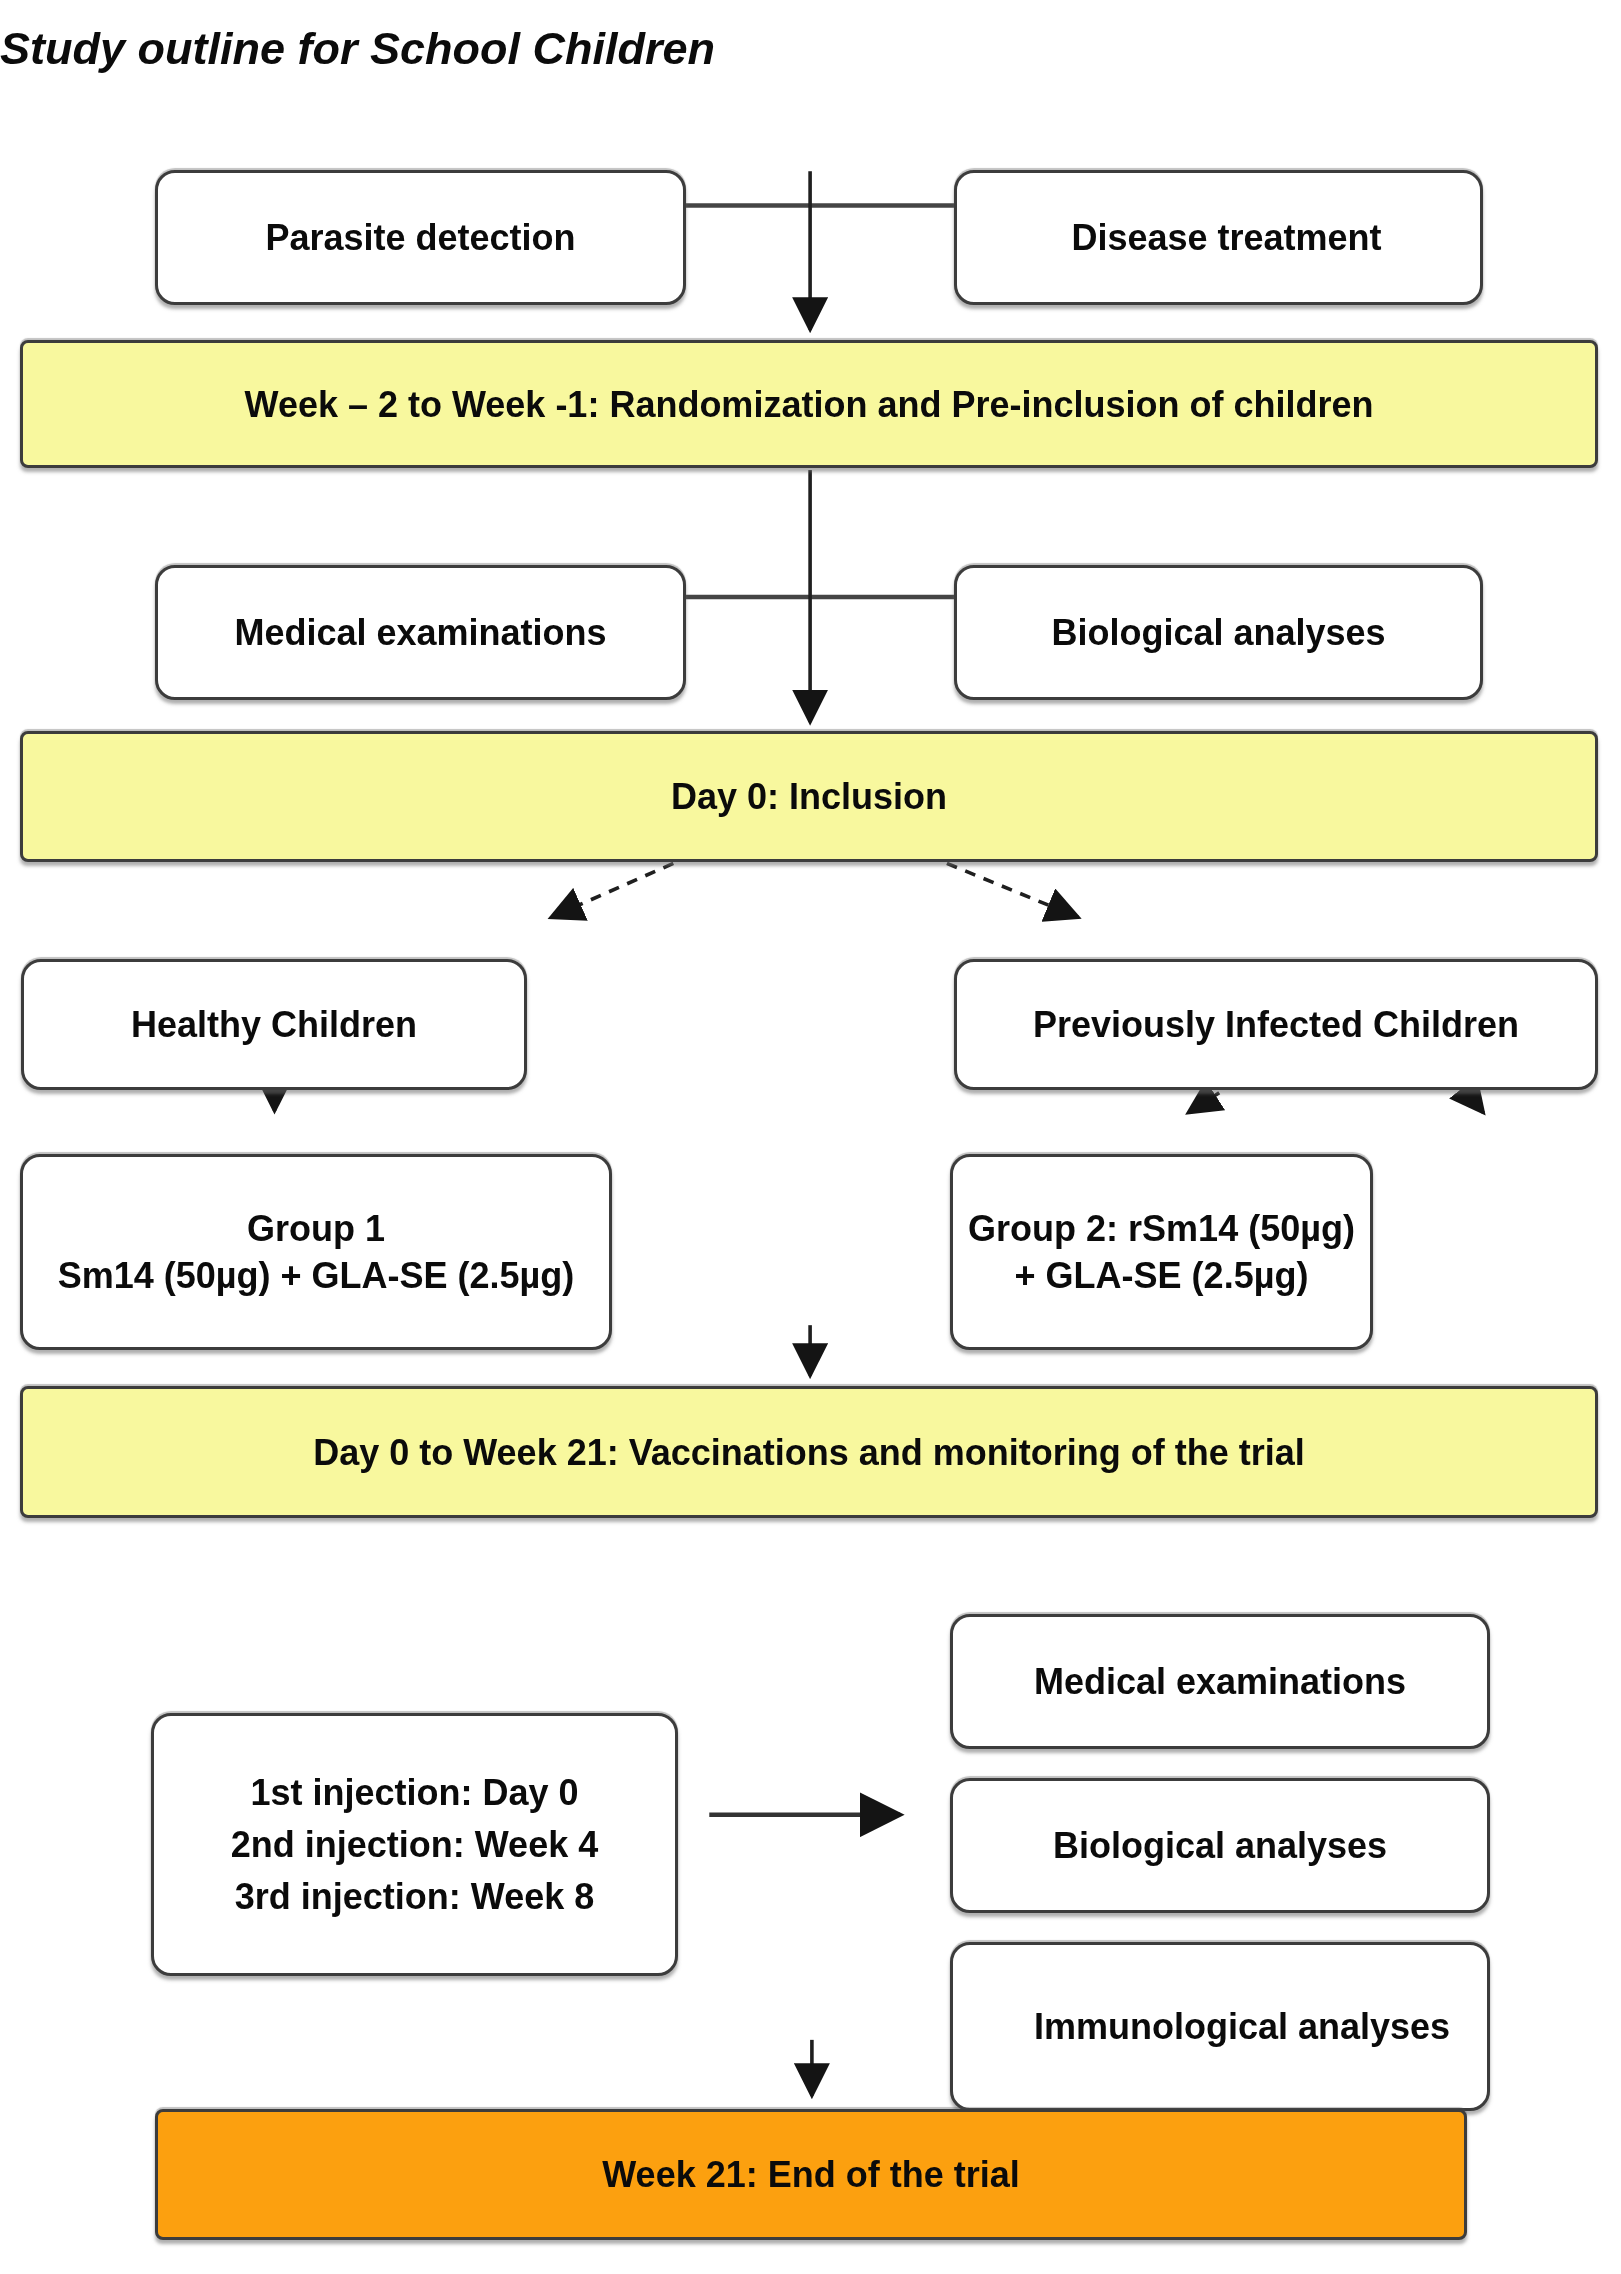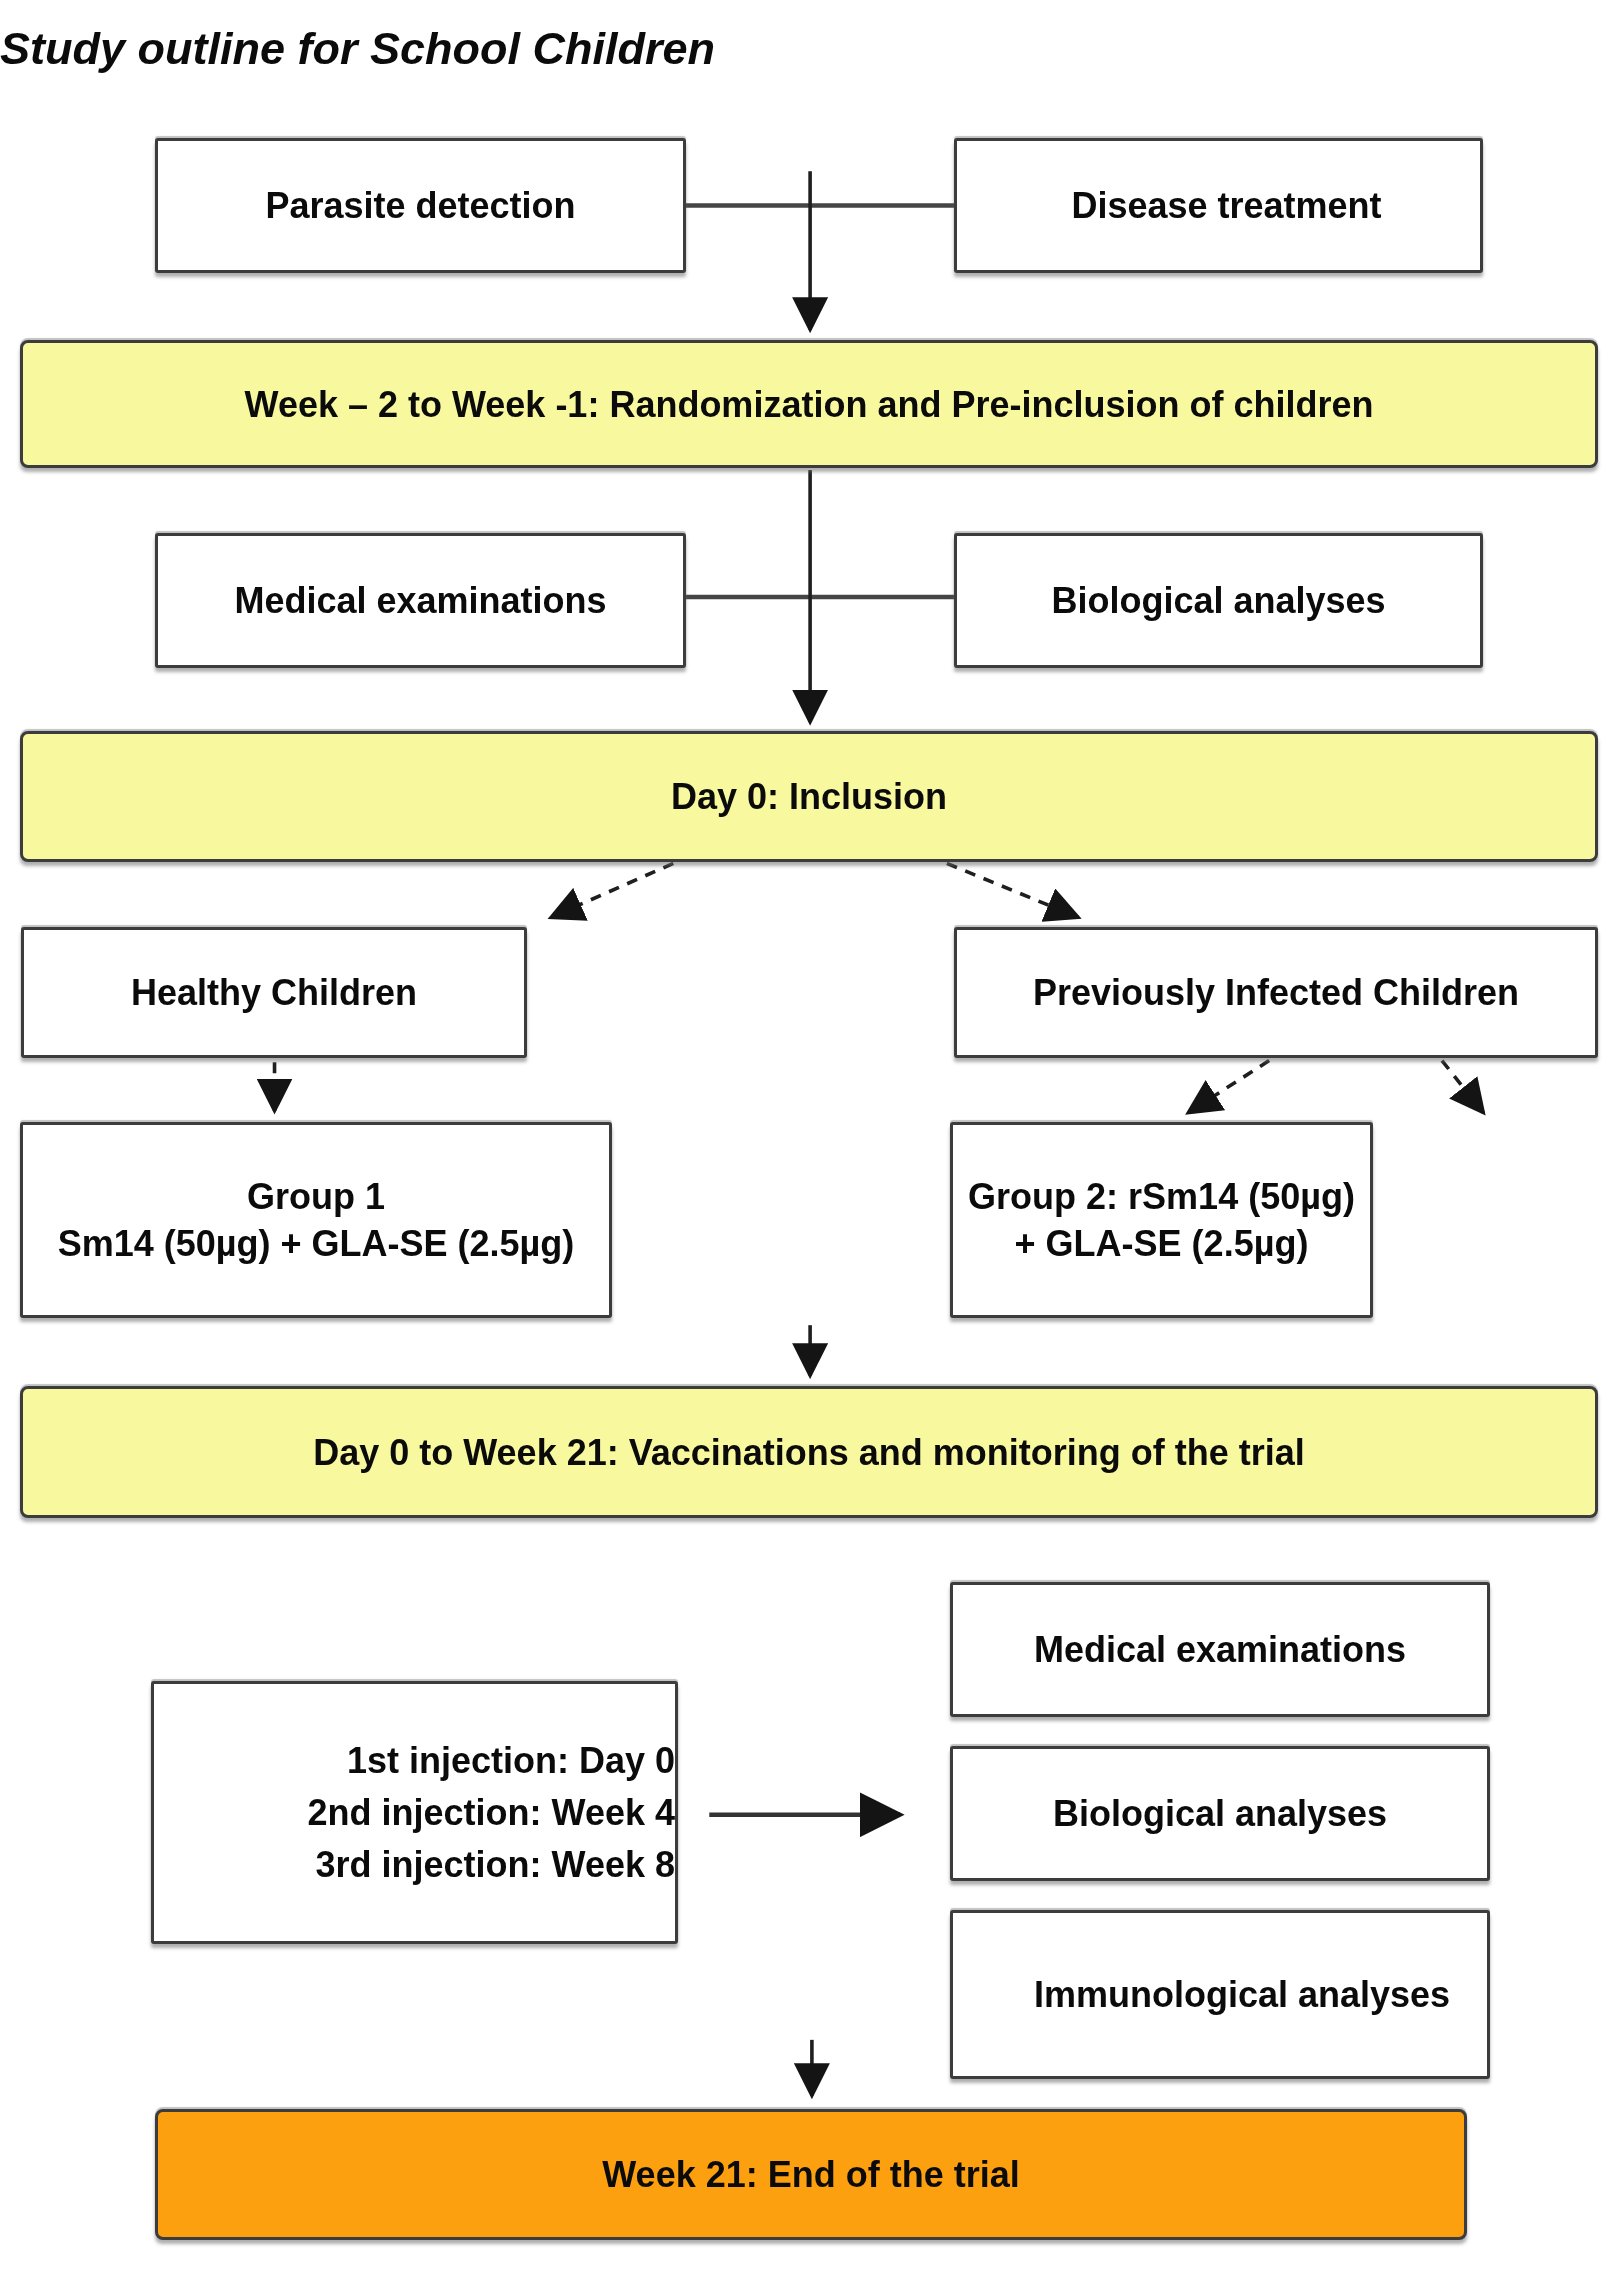--- a/index.html
+++ b/index.html
@@ -27,21 +27,22 @@
     align-items:center;justify-content:center;
     text-align:center;
     font-size:36px;font-weight:bold;
     line-height:47px;
     box-sizing:border-box;
     border:3.6px solid var(--border,#3c3c3c);
     box-shadow:0 4.5px 3.6px -0.9px rgba(110,110,110,0.55), 0 -1.8px 0.9px rgba(80,80,80,0.35);
   }
   .node{
     background:var(--node-fill,#ffffff);
-    border-radius:3px;
+    border-radius:20px;
+    margin-top:32px;
   }
   .stage{
     background:var(--stage-fill,#f8f89e);
     border-radius:8px;
   }
   .stage.final{
     background:var(--final-fill,#fca00f);
   }
   .node span,.stage span{display:block;white-space:nowrap;}
   .injections{line-height:52px;}
@@ -117,21 +118,21 @@
   </div>
   <div class="node" style="left:950px;top:1122px;width:423px;height:196px;">
     <span>Group 2: rSm14 (50µg)</span>
     <span>+ GLA-SE (2.5µg)</span>
   </div>
 
   <div class="stage" style="left:20px;top:1386px;width:1578px;height:132px;">
     <span>Day 0 to Week 21: Vaccinations and monitoring of the trial</span>
   </div>
 
-  <div class="node injections" style="left:151px;top:1681px;width:527px;height:263px;align-items:flex-end;">
+  <div class="node injections" style="left:151px;top:1681px;width:527px;height:263px;">
     <span>1st injection: Day 0</span>
     <span>2nd injection: Week 4</span>
     <span>3rd injection: Week 8</span>
   </div>
 
   <div class="node" style="left:950px;top:1582px;width:540px;height:135px;">
     <span>Medical examinations</span>
   </div>
   <div class="node" style="left:950px;top:1746px;width:540px;height:135px;">
     <span>Biological analyses</span>

